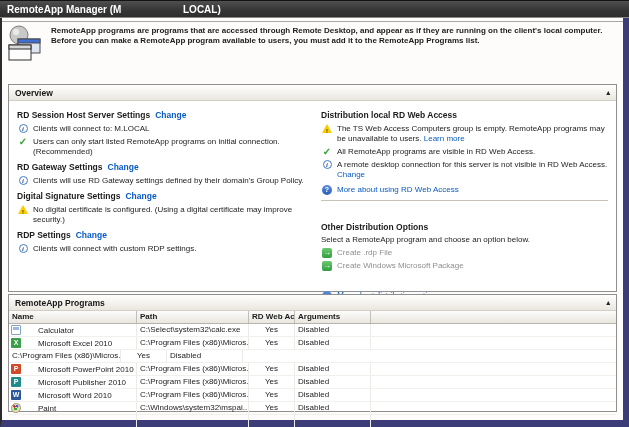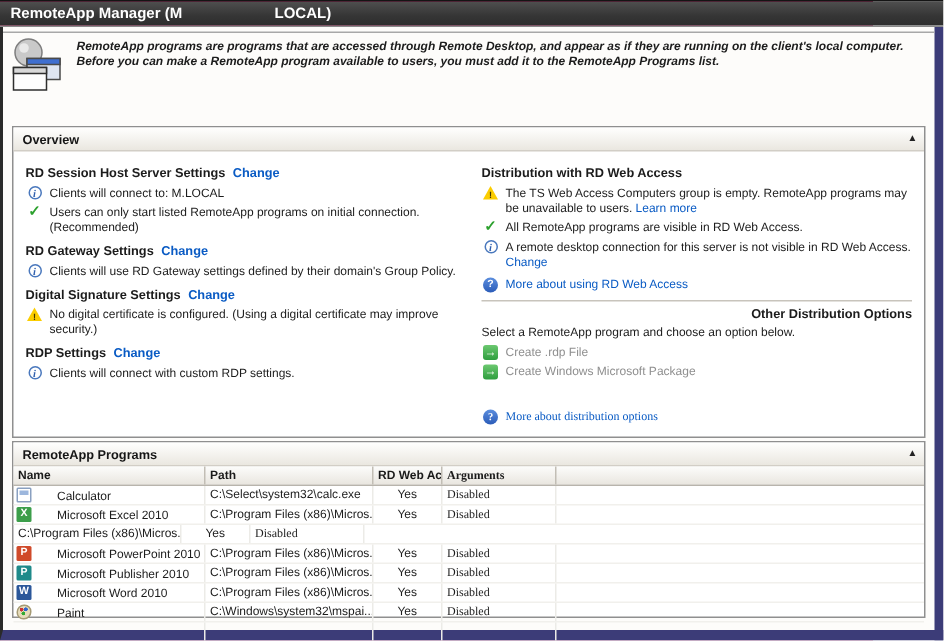--- a/index.html
+++ b/index.html
@@ -1,34 +1,34 @@
 <!DOCTYPE html>
 <html><head>
 <meta charset="utf-8">
 <style>
   html,body{margin:0;padding:0;}
   body{width:629px;height:427px;overflow:hidden;font-family:"Liberation Sans",sans-serif;background:#fff;}
-  .screen{position:relative;width:582px;height:427px;background:#be185d;}
+  .screen{position:relative;width:582px;height:427px;background:#4c1d95;}
 
   
   .titlebar{position:absolute;left:0;top:0;width:629px;height:18px;box-sizing:border-box;
     background:linear-gradient(#4f4f4f,#353535 60%,#2e2e2e);border-top:1px solid #141414;
     border-bottom:1px solid #8a8a8a;color:#fff;font-size:10px;font-weight:bold;}
   .titlebar .tl{position:absolute;left:7px;top:0;line-height:17px;}
   .titlebar .tr{position:absolute;left:183px;top:0;line-height:17px;}
 
   
   .frame{position:absolute;left:0;top:18px;width:629px;height:409px;box-sizing:border-box;
     background:#fdfcfa;border-left:2px solid #2a2a2a;border-right:6px solid #3c3c78;border-bottom:7px solid #3c3c78;}
 
   
   .page-title{margin:4px 0 0 7px;font-size:15px;color:#141414;letter-spacing:.2px;}
   .hr{height:1px;background:#a8a8a8;margin-top:3px;}
   .header-row{display:flex;gap:6px;padding:3px 8px 0 3px;}
-  .desc{font-size:8px;font-weight:bold;color:#1c1c1c;line-height:10px;width:562px;padding-top:1px;font-style:italic;}
+  .desc{font-size:8px;font-weight:bold;color:#1c1c1c;line-height:10px;width:562px;padding-top:1px;}
   .appicon{flex:0 0 40px;height:38px;}
 
   
   .groupbox{position:absolute;left:6px;width:609px;background:#fff;border:1px solid #8f8f8f;box-sizing:border-box;}
   .overview{top:66px;height:208px;}
   .programs{top:276px;height:118px;}
   .grouphdr{height:16px;background:linear-gradient(#fffffe,#eae7e0);border-bottom:1px solid #d2cec6;
     display:flex;align-items:center;padding:0 6px;font-size:8.5px;font-weight:bold;color:#161616;box-sizing:border-box;}
   .collapse{margin-left:auto;font-size:7px;color:#222;line-height:8px;}
 
@@ -58,21 +58,21 @@
   .qmark{width:10px;height:10px;border-radius:50%;background:linear-gradient(#5c8ede,#2b5cb8);color:#fff;font-size:7px;font-weight:bold;text-align:center;line-height:10px;}
   .garrow{width:10px;height:10px;border-radius:2px;background:linear-gradient(#6cc870,#2f9e3f);color:#fff;font-size:8px;font-weight:bold;text-align:center;line-height:10px;}
 
   
   .thead{display:flex;height:13px;background:linear-gradient(#fcfcfb,#e9e6df);border-bottom:1px solid #b8b4ac;
     font-size:8px;font-weight:bold;color:#1a1a1a;box-sizing:border-box;}
   .thead .c{border-right:1px solid #c2beb5;height:12px;line-height:12px;padding:0 3px;box-sizing:border-box;white-space:nowrap;overflow:hidden;}
   .c-name{width:128px;flex:0 0 128px;}
   .c-path{width:112px;flex:0 0 112px;}
   .c-web{width:46px;flex:0 0 46px;}
-  .c-args{width:76px;flex:0 0 76px;font-family:Liberation Serif, serif;}
+  .c-args{width:76px;flex:0 0 76px;}
   .c-fill{flex:1;border-right:none !important;}
   .trow{display:flex;height:12px;font-size:8px;color:#1c1c1c;align-items:stretch;border-bottom:1px solid #f1f0ec;}
   .trow .c{border-right:1px solid #ecebe7;line-height:11px;padding:0 3px;box-sizing:border-box;white-space:nowrap;overflow:hidden;}
   .trow .c-web{text-align:center;}
   .name-cell{display:flex;align-items:center;gap:17px;padding-left:2px !important;}
   .fillrow{flex:1;display:flex;border-bottom:none;}
   .fillrow .c{border-right:1px solid #ecebe7;}
 
   
   .ic{width:10px;height:10px;flex:0 0 10px;border-radius:1px;color:#fff;font-size:7px;font-weight:bold;text-align:center;line-height:10px;box-sizing:border-box;}
@@ -164,21 +164,21 @@
           </div>
           <div class="row">
             <span class="ico">
                 <span class="info-i">i</span>
               </span>
             <span class="txt">Clients will connect with custom RDP settings.</span>
           </div>
         </div>
 
         <div class="col-right">
-          <div class="sec-title" style="margin-top:5px;">Distribution with RD Web Access</div>
+          <div class="sec-title" style="margin-top:5px;">Distribution local RD Web Access</div>
           <div class="row">
             <span class="ico">
                 <span class="warn"></span>
               </span>
             <span class="txt"><span>The TS Web Access Computers group is empty. RemoteApp programs may be unavailable to users.</span> <span class="link">Learn more</span></span>
           </div>
           <div class="row">
             <span class="ico">
                 <span class="check">✓</span>
               </span>
@@ -192,21 +192,21 @@
           </div>
           <div class="row" style="margin-top:5px;">
             <span class="ico">
                 <span class="qmark">?</span>
               </span>
             <span class="txt link">More about using RD Web Access</span>
           </div>
 
           <div class="divider"></div>
 
-          <div class="sec-title" style="margin-top:3px;text-align:right;">Other Distribution Options</div>
+          <div class="sec-title" style="margin-top:21px;">Other Distribution Options</div>
           <div class="subtitle">Select a RemoteApp program and choose an option below.</div>
           <div class="row">
             <span class="ico">
                 <span class="garrow">→</span>
               </span>
             <span class="txt muted">Create .rdp File</span>
           </div>
           <div class="row">
             <span class="ico">
                 <span class="garrow">→</span>

